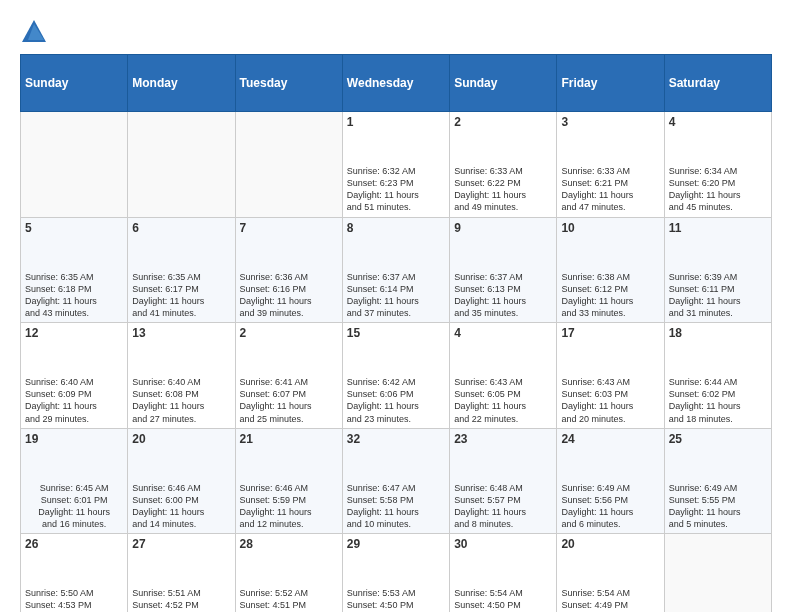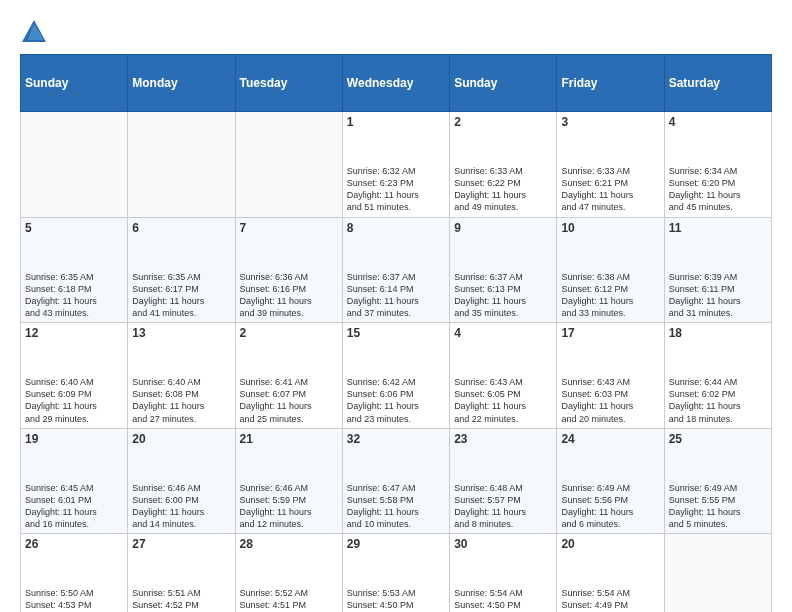--- a/index.html
+++ b/index.html
@@ -270,21 +270,21 @@
             <span class="day-number">18</span>
             <div class="day-info" style="white-space: pre-line;">Sunrise: 6:44 AM
 Sunset: 6:02 PM
 Daylight: 11 hours
 and 18 minutes.</div>
           </td>
         </tr>
         <tr>
           <td>
             <span class="day-number">19</span>
-            <div class="day-info" style="white-space: pre-line;">Sunrise: 6:45 AM
+            <div class="day-info" style="white-space: pre-line; text-align: center;">Sunrise: 6:45 AM
 Sunset: 6:01 PM
 Daylight: 11 hours
 and 16 minutes.</div>
           </td>
           <td>
             <span class="day-number">20</span>
             <div class="day-info" style="white-space: pre-line;">Sunrise: 6:46 AM
 Sunset: 6:00 PM
 Daylight: 11 hours
 and 14 minutes.</div>

